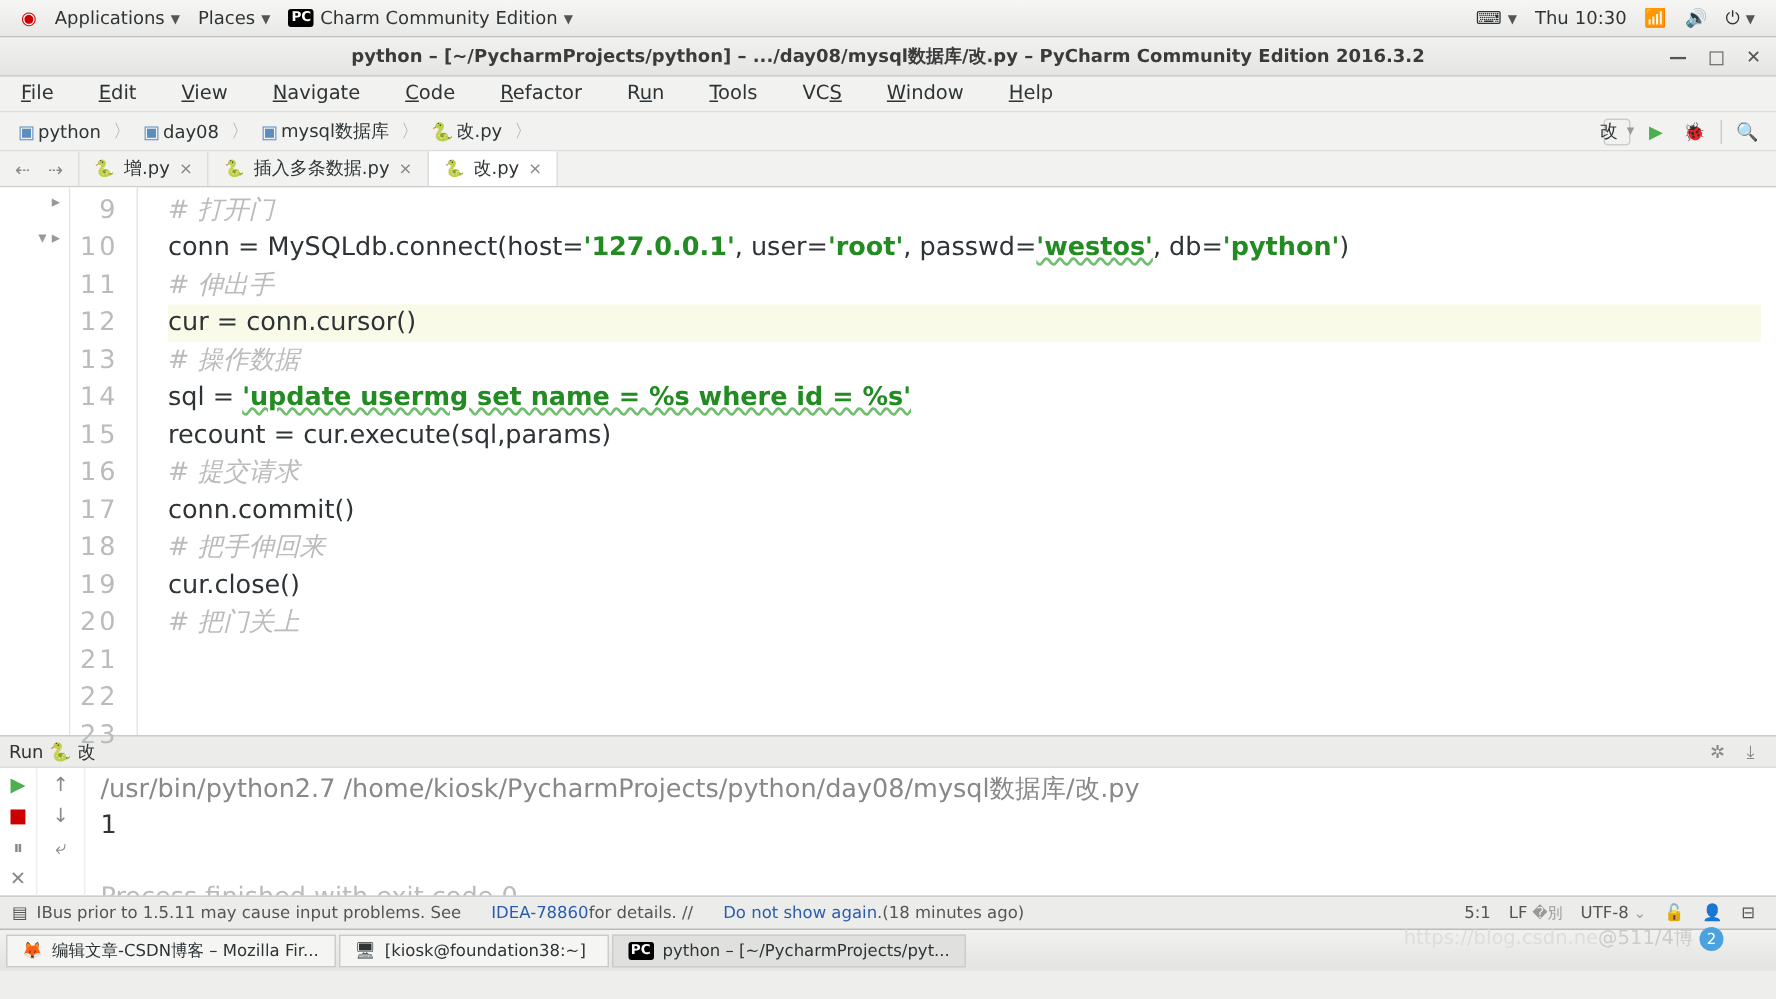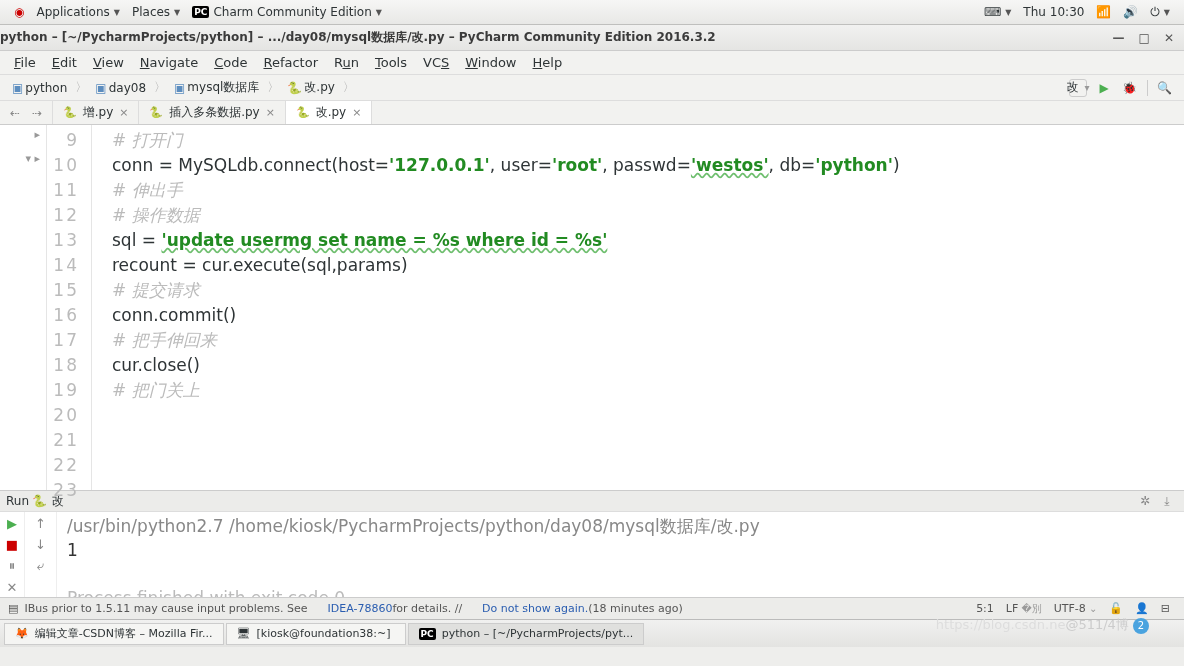--- a/index.html
+++ b/index.html
@@ -6,25 +6,25 @@
 body { background:#eeeeec; font-size:13px; color:#2e3436; width:1184px; height:666px; overflow:hidden; position:relative;}
 .mono { font-family:"DejaVu Sans Mono","Courier New",monospace; }
 
 .gnome-bar { height:25px; background:linear-gradient(#f6f6f5,#e8e8e6); border-bottom:1px solid #bfbfbd; display:flex; align-items:center; padding:0 8px; font-size:12px; }
 .gnome-bar .spacer { flex:1; }
 .gnome-bar .item { padding:0 6px; display:flex; align-items:center; gap:4px; cursor:pointer;}
 .gnome-bar .carets { font-size:8px; color:#555; }
 .redhat { color:#c00; }
 .pc-box { background:#000; color:#fff; font-size:9px; padding:1px 2px; border-radius:2px; font-weight:bold;}
 
-.win-title { height:26px; background:linear-gradient(#f1f1f0,#e5e5e3); border-bottom:1px solid #ccc; display:flex; align-items:center; justify-content:flex-start; position:relative; font-size:12px; font-weight:bold; color:#3b3b3b;}
+.win-title { height:26px; background:linear-gradient(#f1f1f0,#e5e5e3); border-bottom:1px solid #ccc; display:flex; align-items:center; justify-content:center; position:relative; font-size:12px; font-weight:bold; color:#3b3b3b;}
 .win-ctrls { position:absolute; right:10px; display:flex; gap:14px; color:#555; font-size:12px;}
 .win-ctrls span { cursor:pointer; }
 
-.menubar { height:24px; background:#f2f2f0; border-bottom:1px solid #ddd; display:flex; align-items:center; padding:0 8px; gap:4px; font-size:13px;}
+.menubar { height:24px; background:#f2f2f0; border-bottom:1px solid #ddd; display:flex; align-items:center; padding:0 8px; gap:18px; font-size:13px;}
 .menubar .mitem { padding:2px 6px; cursor:pointer;}
 .menubar .u { text-decoration:underline; }
 
 .navrow { height:26px; background:#f2f2f0; border-bottom:1px solid #ddd; display:flex; align-items:center; padding:0 6px; font-size:12px; }
 .crumb { display:flex; align-items:center; gap:2px; padding:2px 6px; cursor:pointer;}
 .crumb-sep { color:#aaa; padding:0 2px;}
 .folder { color:#5c8dbf; font-size:12px;}
 .navrow .spacer{flex:1;}
 .nav-icon { width:18px; height:18px; display:flex; align-items:center; justify-content:center; margin:0 4px; cursor:pointer;}
 .play-green { color:#4caf50;}
@@ -211,20 +211,21 @@
       <div class="ln">19</div>
       <div class="ln">20</div>
       <div class="ln">21</div>
       <div class="ln">22</div>
       <div class="ln">23</div>
   </div>
   <div class="code">
     <div class="cl"><span class="cm"># 打开门</span></div>
     <div class="cl"><span>conn = MySQLdb.connect(host=</span><span class="str">'127.0.0.1'</span><span>, user=</span><span class="str">'root'</span><span>, passwd=</span><span class="str wavy">'westos'</span><span>, db=</span><span class="str">'python'</span><span>)</span></div>
     <div class="cl"><span class="cm"># 伸出手</span></div>
+    <div class="cl hl"><span>cur = conn.cursor()</span></div>
     <div class="cl"><span class="cm"># 操作数据</span></div>
     <div class="cl"><span>sql = </span><span class="str wavy">'update usermg set name = %s where id = %s'</span></div>
     <div class="cl"><span>recount = cur.execute(sql,params)</span></div>
     <div class="cl"><span class="cm"># 提交请求</span></div>
     <div class="cl"><span>conn.commit()</span></div>
     <div class="cl"><span class="cm"># 把手伸回来</span></div>
     <div class="cl"><span>cur.close()</span></div>
     <div class="cl"><span class="cm"># 把门关上</span></div>
   </div>
 </div>

